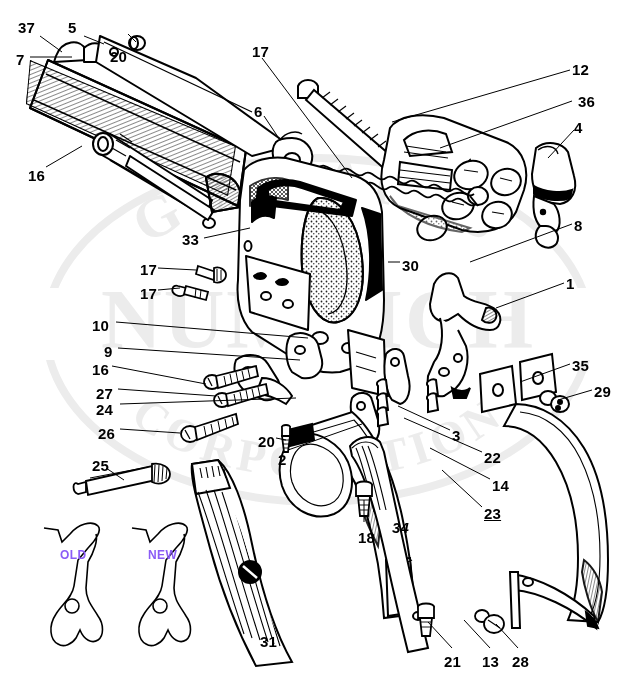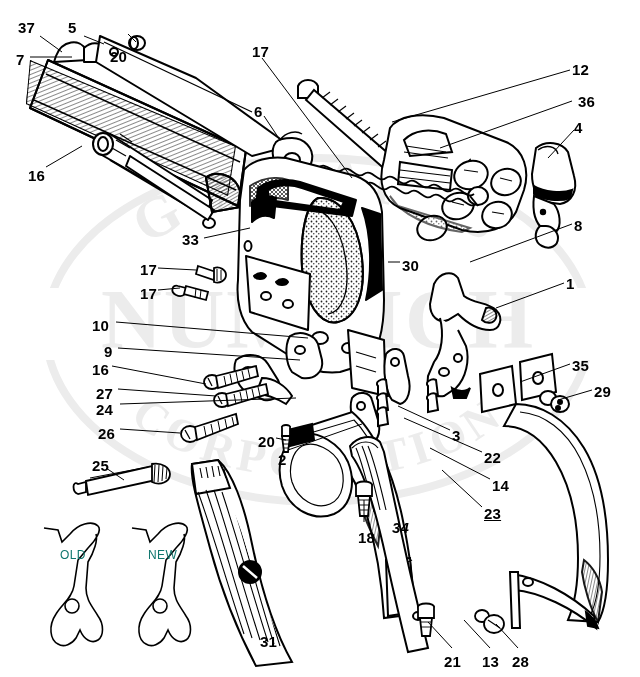--- a/index.html
+++ b/index.html
@@ -4,21 +4,21 @@
 <title>Exploded Parts Diagram</title>
 <style>
   html,body{margin:0;padding:0;background:#fff;}
   body{width:640px;height:677px;overflow:hidden;
        font-family:"Liberation Sans",sans-serif;}
   #stage{position:relative;width:640px;height:677px;background:#ffffff;}
   svg{display:block;}
   .lbl{position:absolute;font-weight:bold;font-size:15px;color:#000;
        font-family:"Liberation Sans",sans-serif;line-height:1;
        white-space:nowrap;letter-spacing:.2px;}
-  .oldnew{position:absolute;font-weight:normal;font-size:12px;color:#0f766e;
+  .oldnew{position:absolute;font-weight:bold;font-size:12px;color:#8b5cf6;
        font-family:"Liberation Sans",sans-serif;letter-spacing:.4px;}
 </style>
 </head>
 <body>
 
 <div id="stage">
 
   <svg width="640" height="677" viewBox="0 0 640 677">
     <defs>
       <pattern id="knurl" width="4" height="4" patternUnits="userSpaceOnUse" patternTransform="rotate(68)">

